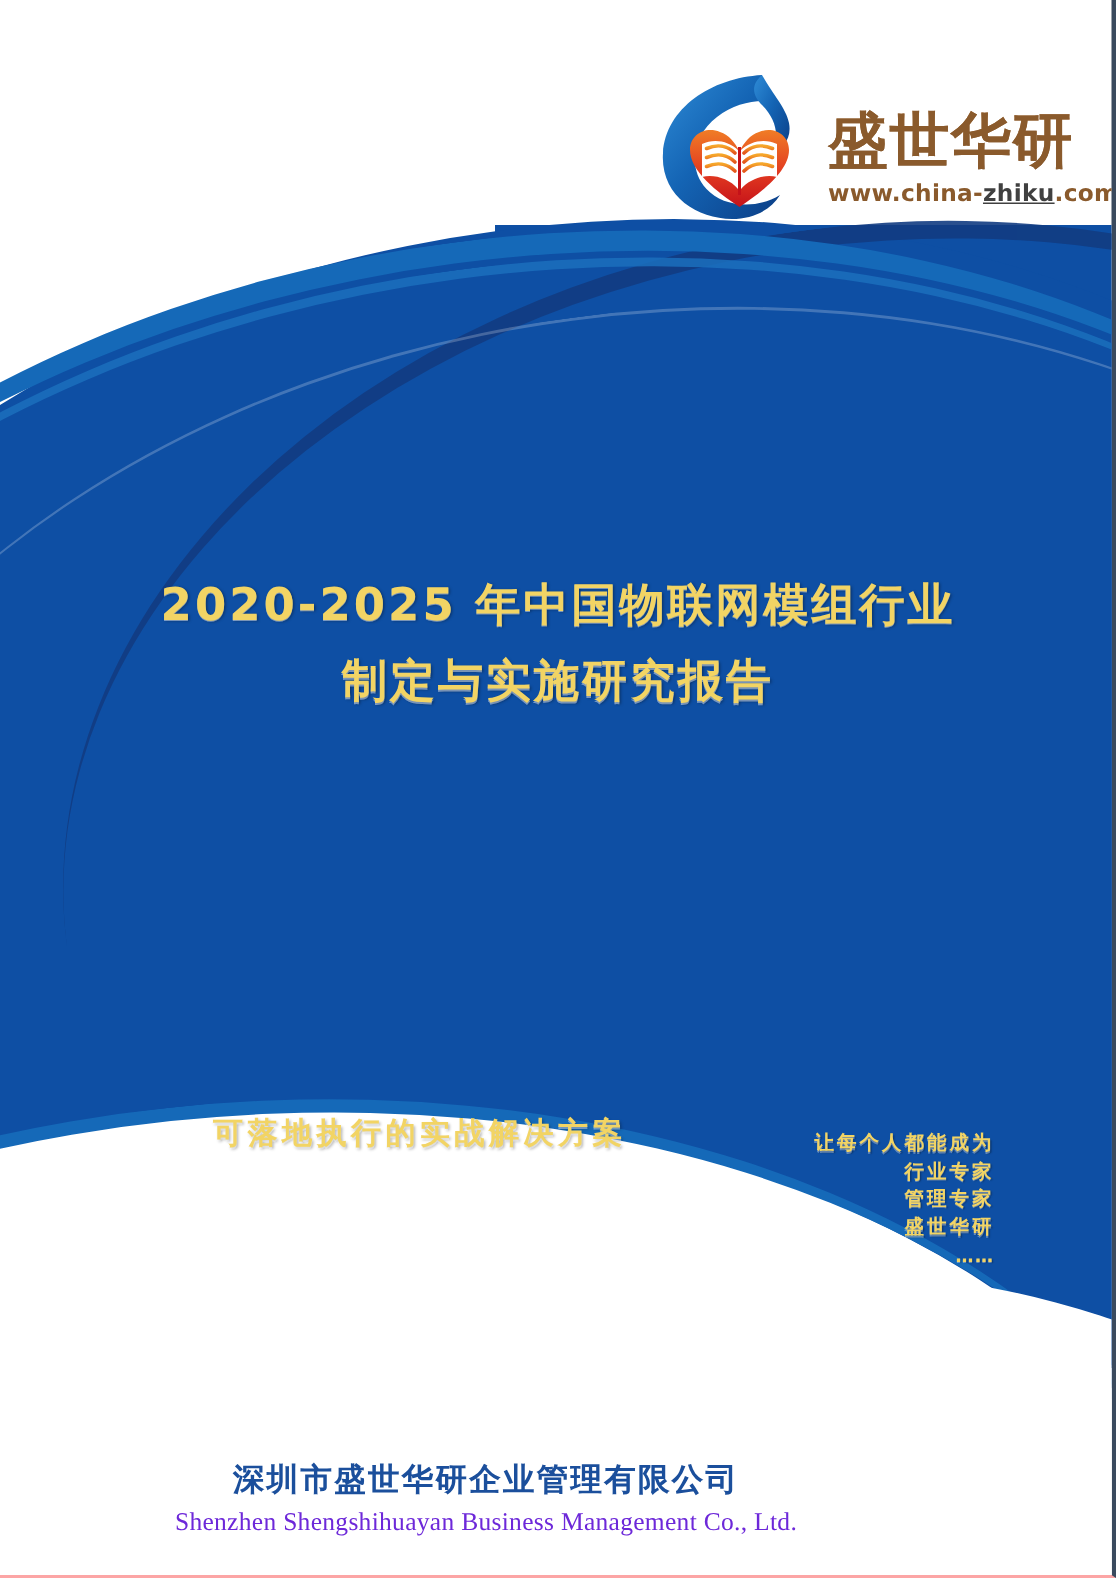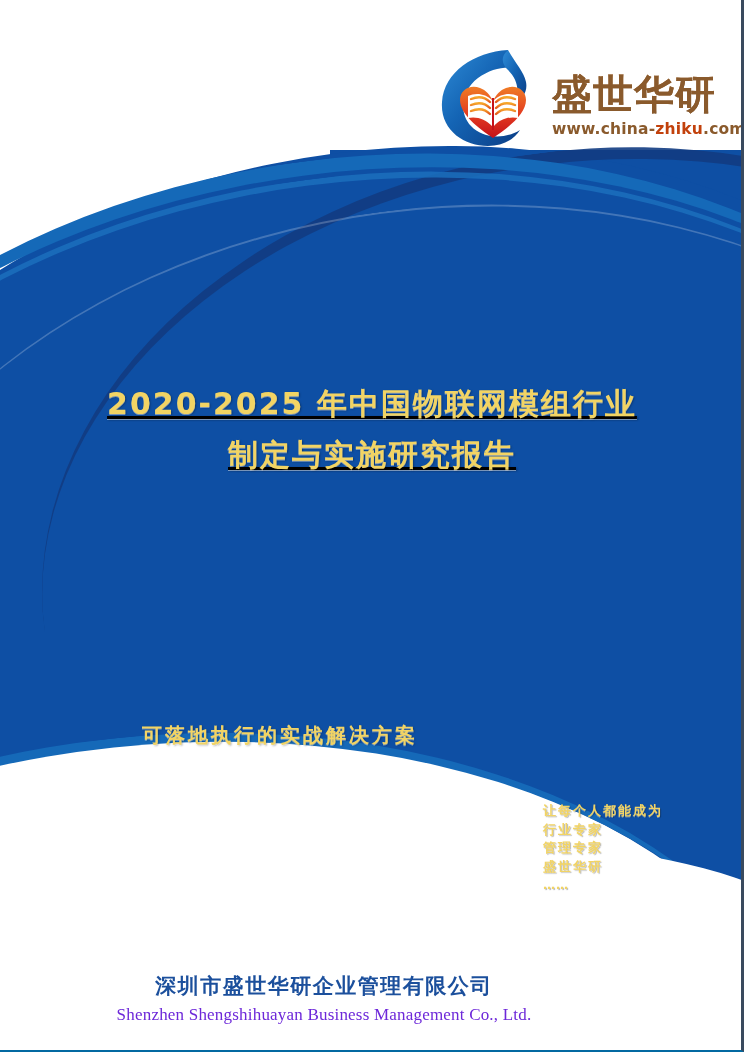--- a/index.html
+++ b/index.html
@@ -12,21 +12,21 @@
   }
 
   #page {
     position: relative;
     width: 744px;
     height: 1052px;
     background: #ffffff;
     overflow: hidden;
     box-sizing: border-box;
     border-right: 3px solid #3a4a5e;
-    border-bottom: 2px solid #0369a1;
+    border-bottom: 2px solid #fca5a5;
   }
 
   
   .art-layer {
     position: absolute;
     inset: 0;
     overflow: hidden;
     pointer-events: none;
   }
 
@@ -188,65 +188,64 @@
     white-space: nowrap;
   }
   .logo-url {
     margin-top: 6px;
     font-size: 15.5px;
     font-weight: bold;
     letter-spacing: .2px;
     color: #8a5a2c;
     white-space: nowrap;
   }
-  .logo-url .hl { color: #c2410c; }
+  .logo-url .hl { color: #404040; text-decoration: underline; }
 
   
   .title-block {
     position: absolute;
     left: 0;
     top: 378px;
     width: 744px;
     text-align: center;
-    text-decoration: underline;
   }
   .title-line {
     font-family: "DejaVu Sans", "Liberation Sans", sans-serif;
     font-size: 30px;
     font-weight: bold;
     letter-spacing: 2px;
     line-height: 51px;
     color: #F2D464;
     text-shadow: 0 1px 0 rgba(255,255,255,.45), 1px 1px 2px rgba(0,0,0,.35);
     white-space: nowrap;
   }
 
   
   .tagline {
     position: absolute;
     left: 0;
-    top: 722px;
+    top: 742px;
     width: 624px;
     text-align: center;
     padding-right: 64px;
     box-sizing: border-box;
     font-size: 20px;
     font-weight: bold;
     letter-spacing: 3px;
     color: #F2D464;
     text-shadow: 0 1px 0 rgba(255,255,255,.4), 1px 1px 2px rgba(0,0,0,.3);
     white-space: nowrap;
   }
 
   
   .slogan {
     position: absolute;
     right: 78px;
-    top: 802px;
-    text-align: left;
+    top: 754px;
+    text-align: right;
     font-size: 13px;
     font-weight: bold;
     letter-spacing: 2px;
     line-height: 18.5px;
     color: #F2D464;
     text-shadow: 0 1px 0 rgba(255,255,255,.35), 1px 1px 1px rgba(0,0,0,.3);
     white-space: nowrap;
   }
   .slogan .dots {
     letter-spacing: 1px;

